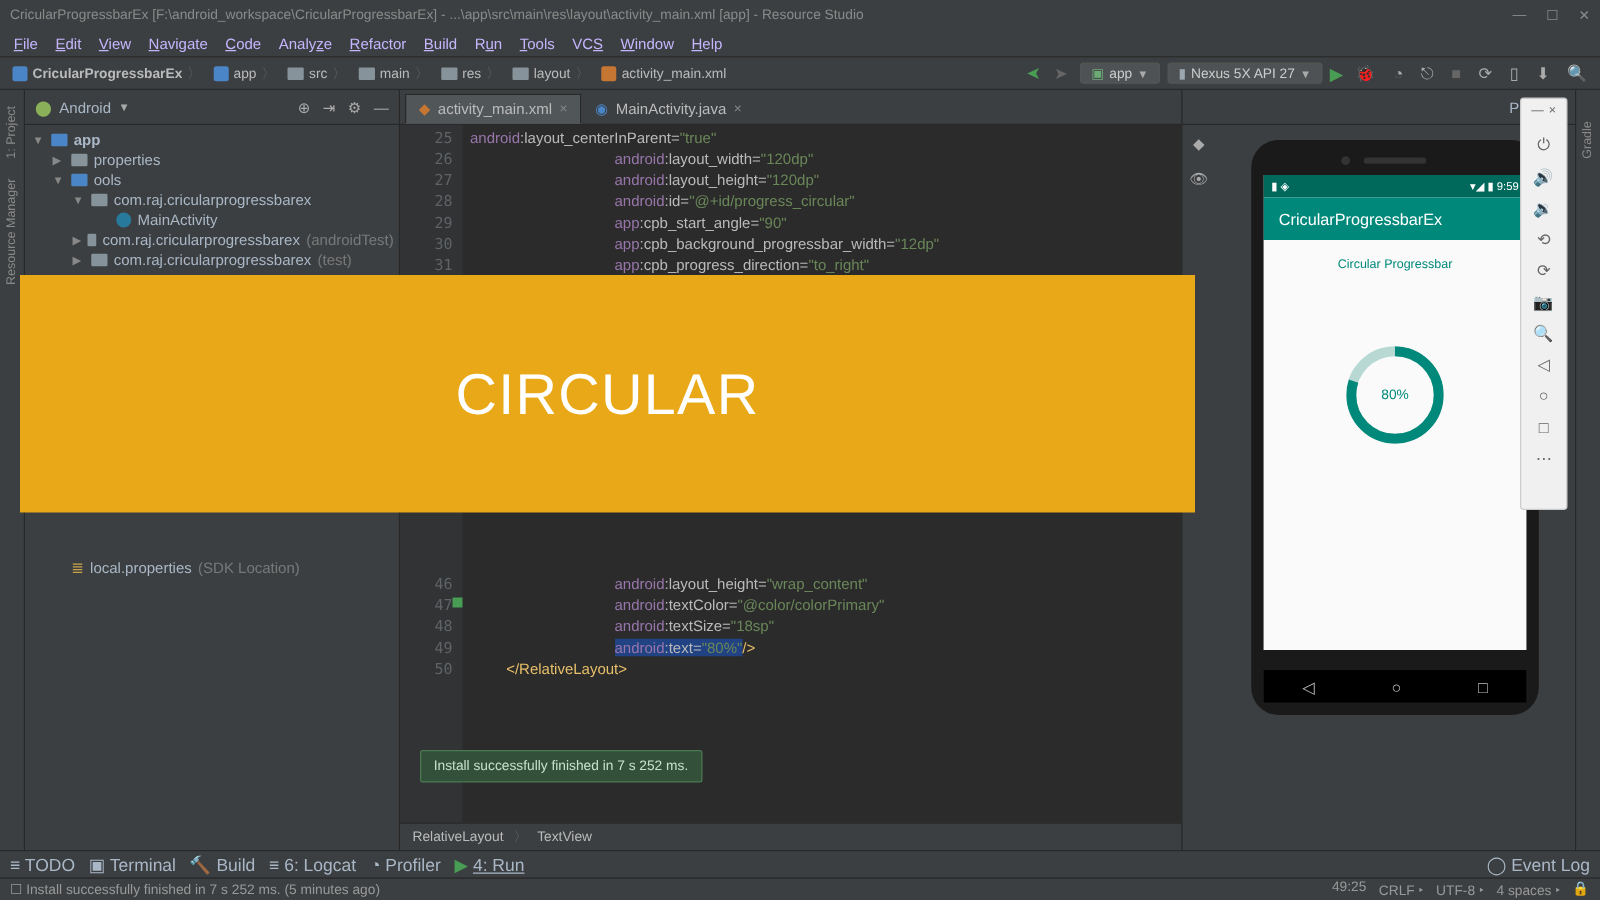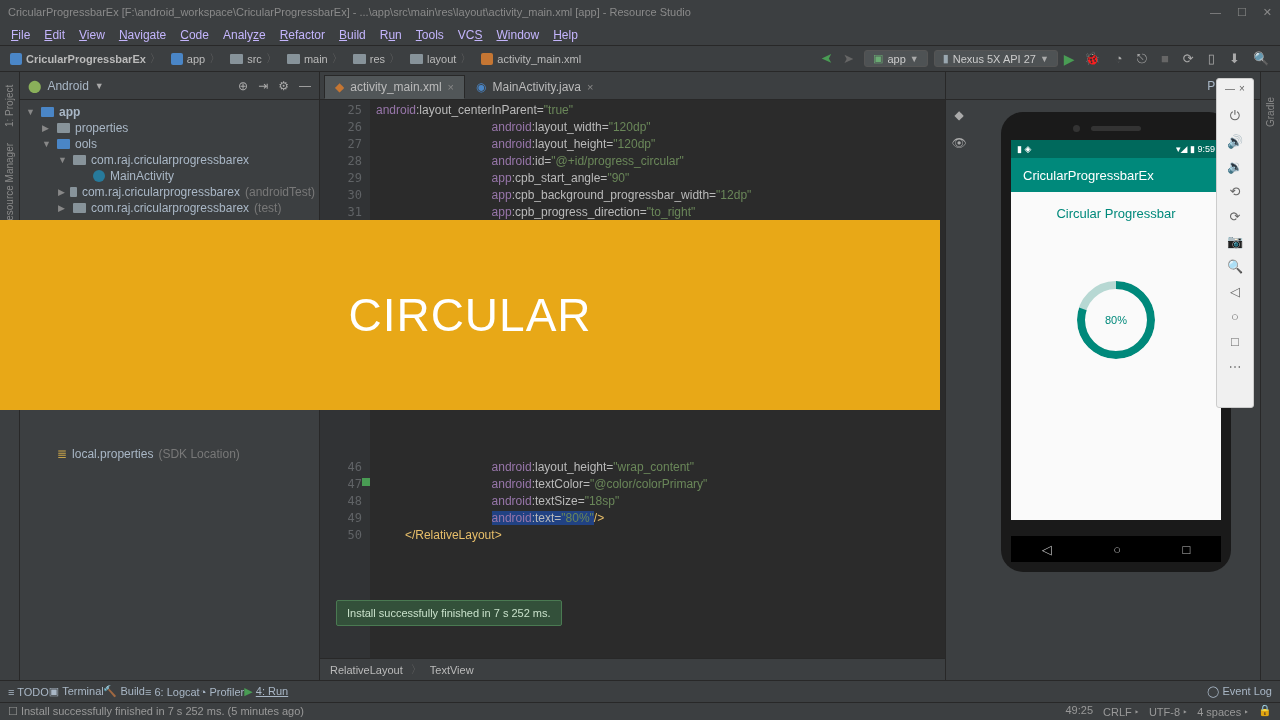--- a/index.html
+++ b/index.html
@@ -49,33 +49,33 @@
 .palette { width:26px; display:flex; flex-direction:column; align-items:center; gap:14px; padding-top:8px; color:#aaa; }
 .prev-body { flex:1; display:flex; }
 .phone-stage { flex:1; display:flex; align-items:flex-start; justify-content:center; padding:12px 0; background:#3c3f41; }
 .phone { width:230px; height:460px; background:#1a1a1a; border-radius:22px; padding:10px 10px 40px 10px; position:relative; }
 .speaker { position:absolute; top:14px; left:50%; transform:translateX(-50%); width:50px; height:5px; background:#333; border-radius:3px; }
 .cam { position:absolute; top:13px; left:72px; width:7px; height:7px; background:#333; border-radius:50%; }
 .screen { width:100%; height:380px; background:#fafafa; margin-top:18px; display:flex; flex-direction:column; }
 .statbar { height:18px; background:#00695c; display:flex; align-items:center; justify-content:space-between; padding:0 6px; color:#fff; font-size:9px; }
 .appbar { height:34px; background:#00897b; color:#fff; display:flex; align-items:center; padding:0 12px; font-size:13px; }
 .appcontent { flex:1; display:flex; flex-direction:column; align-items:center; background:#fafafa; }
-.apptitle { color:#00897b; font-size:13px; padding:14px 0; }
+.apptitle { color:#00897b; font-size:10px; padding:14px 0; }
 .circwrap { position:relative; width:78px; height:78px; margin-top:46px; }
 .circbg { position:absolute; inset:0; border:8px solid #b7d8d3; border-radius:50%; }
 .circfg { position:absolute; inset:0; border-radius:50%; }
 .circtxt { position:absolute; inset:0; display:flex; align-items:center; justify-content:center; color:#00897b; font-size:11px; }
 .navpill { position:absolute; bottom:10px; left:10px; right:10px; height:26px; background:#000; display:flex; align-items:center; justify-content:space-around; color:#bbb; font-size:13px; }
 .emu-tb { width:38px; background:#f0f0f0; border:1px solid #ccc; border-radius:3px; display:flex; flex-direction:column; align-items:center; padding:4px 0; gap:10px; font-size:13px; color:#666; position:absolute; right:26px; top:78px; height:330px; }
 .emu-tb .topctrl { display:flex; gap:4px; font-size:10px; margin-bottom:4px; }
-.bottombar { height:22px; background:#3c3f41; border-top:1px solid #282828; display:flex; align-items:center; padding:0 8px; gap:0; font-size:11px; }
+.bottombar { height:22px; background:#3c3f41; border-top:1px solid #282828; display:flex; align-items:center; padding:0 8px; gap:11px; font-size:14px; }
 .bottombar .right { margin-left:auto; display:flex; gap:10px; }
 .statusline { height:18px; background:#3c3f41; border-top:1px solid #282828; display:flex; align-items:center; padding:0 8px; font-size:11px; color:#999; }
 .statusline .right { margin-left:auto; display:flex; gap:10px; }
-.overlay { position:absolute; left:0; top:220px; width:940px; height:190px; background:#e8a817; color:#fff; display:flex; flex-direction:column; align-items:center; justify-content:center; font-family:"Times New Roman",serif; }
+.overlay { position:absolute; left:16px; top:220px; width:940px; height:190px; background:#e8a817; color:#fff; display:flex; flex-direction:column; align-items:center; justify-content:center; font-family:"Times New Roman",serif; }
 .overlay .l1 { font-size:46px; letter-spacing:1px; }
 .overlay .l2 { font-size:46px; letter-spacing:1px; }
 .toast { position:absolute; left:336px; top:600px; background:#33503a; border:1px solid #4a7a52; color:#c8e0ca; font-size:11px; padding:6px 10px; border-radius:2px; }
 </style>
 </head>
 <body>
 
 <div class="titlebar">
   <span>CricularProgressbarEx [F:\android_workspace\CricularProgressbarEx] - ...\app\src\main\res\layout\activity_main.xml [app] - Resource Studio</span>
   <div class="wincontrols">

